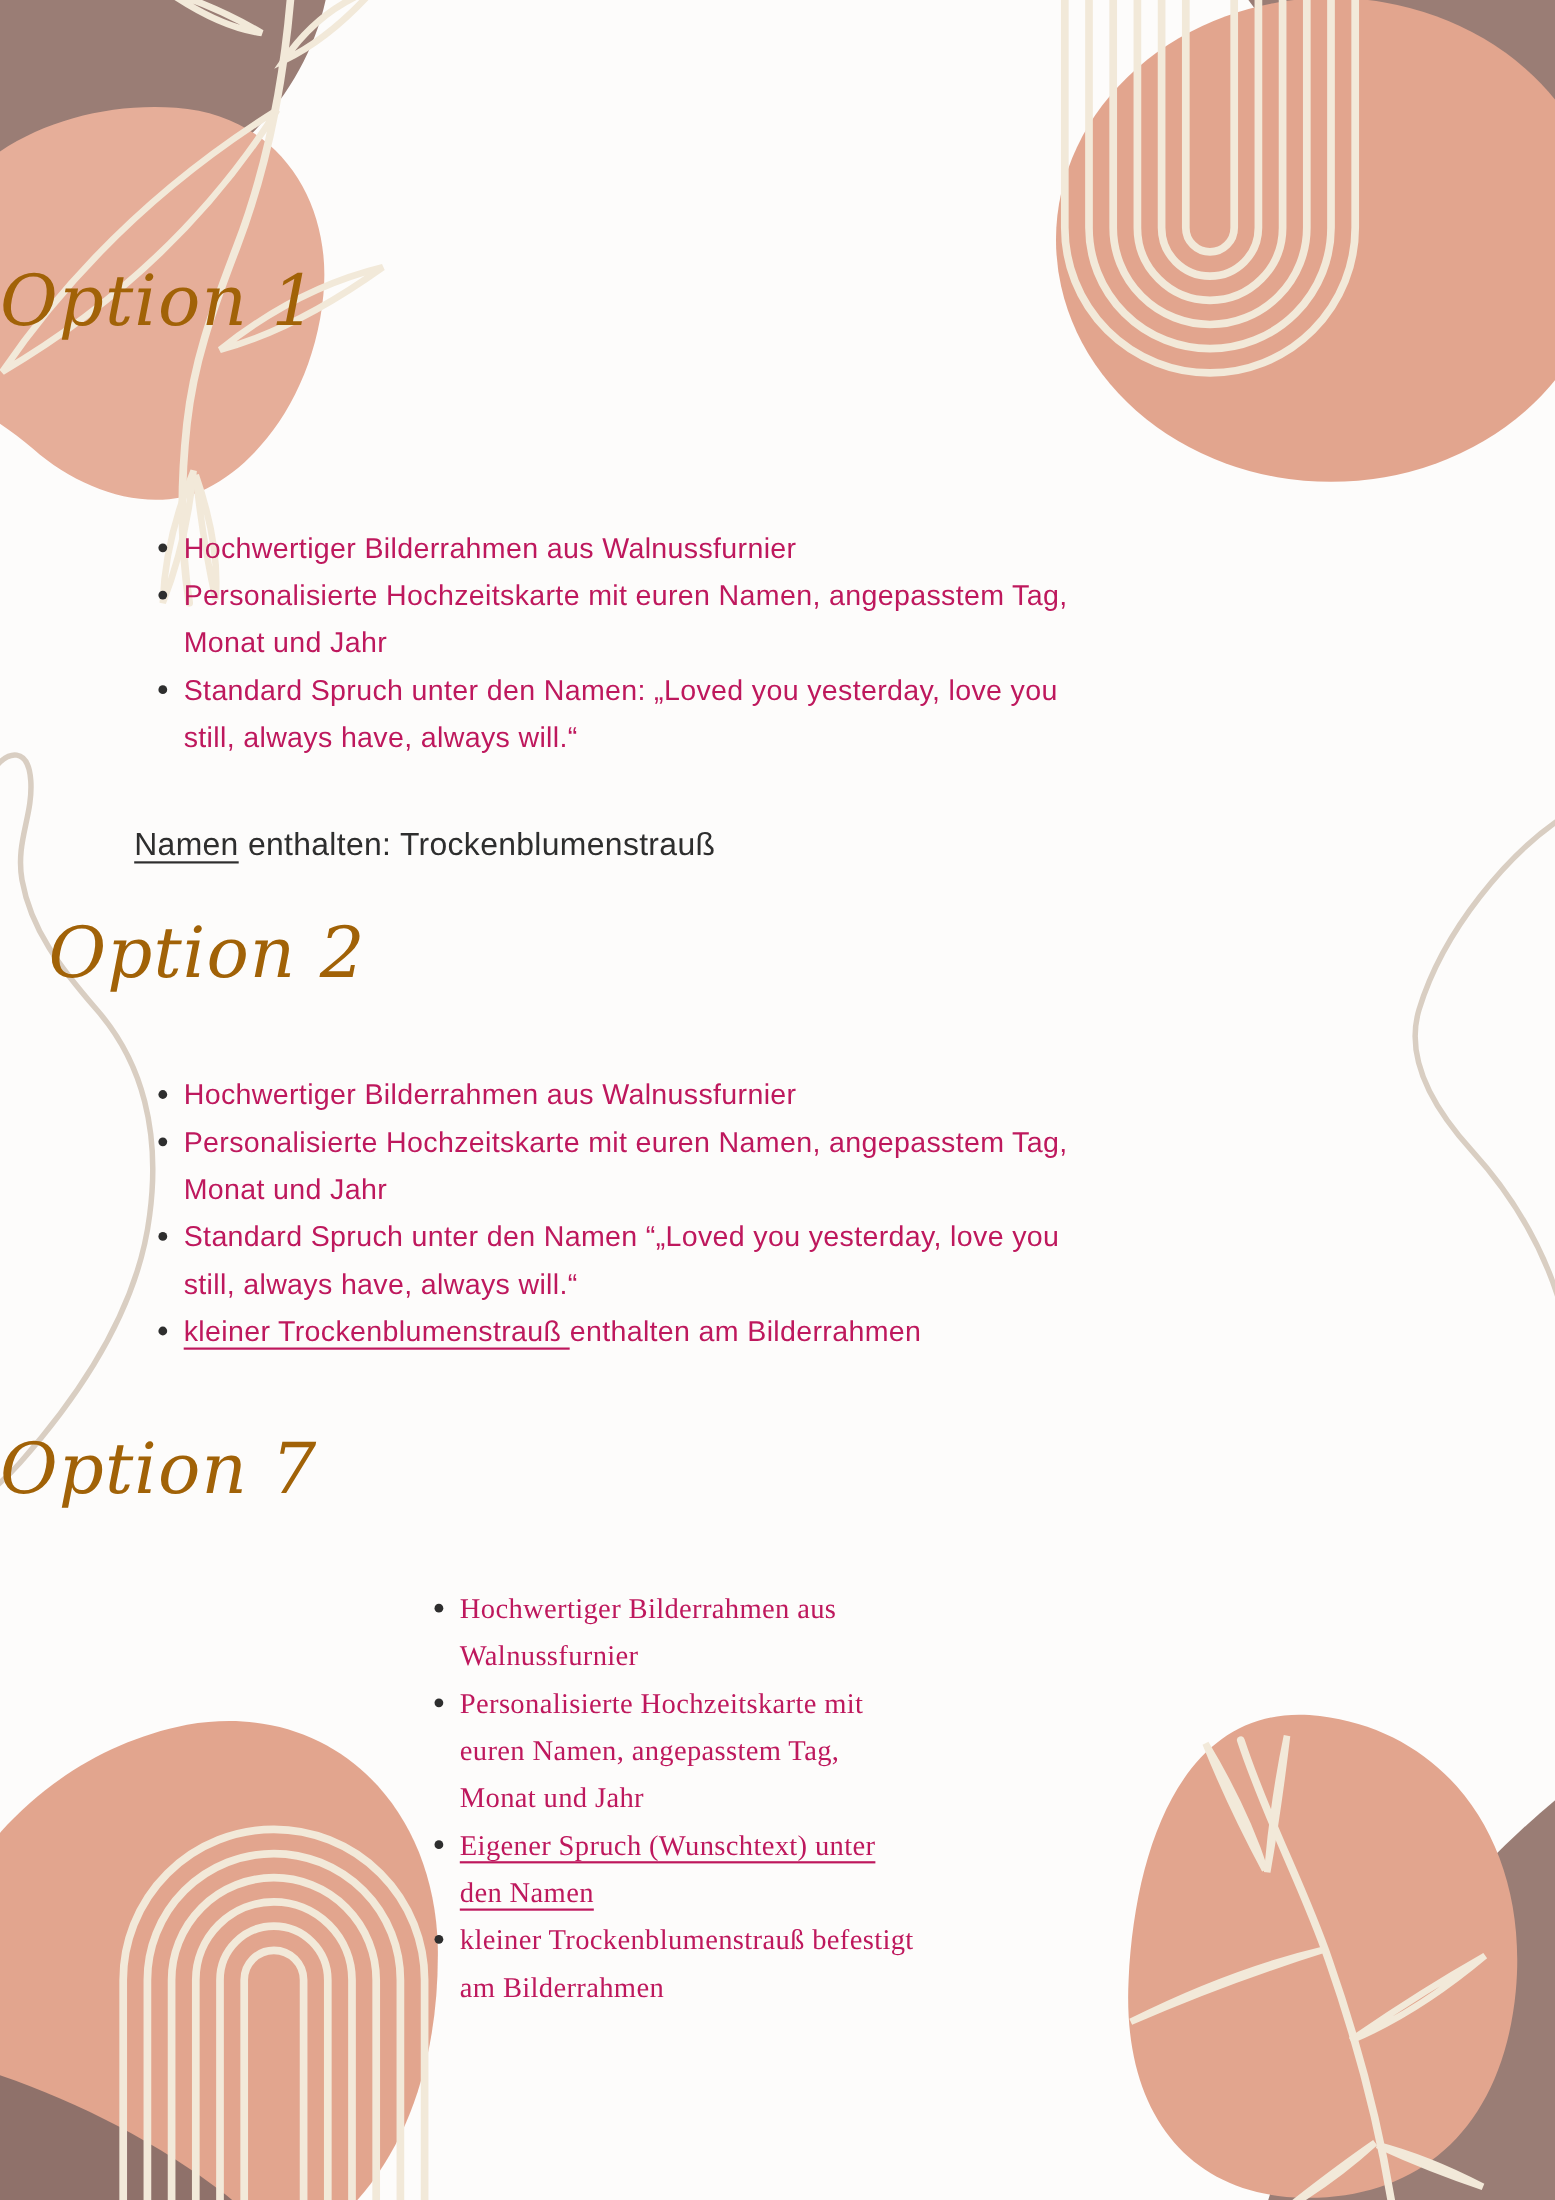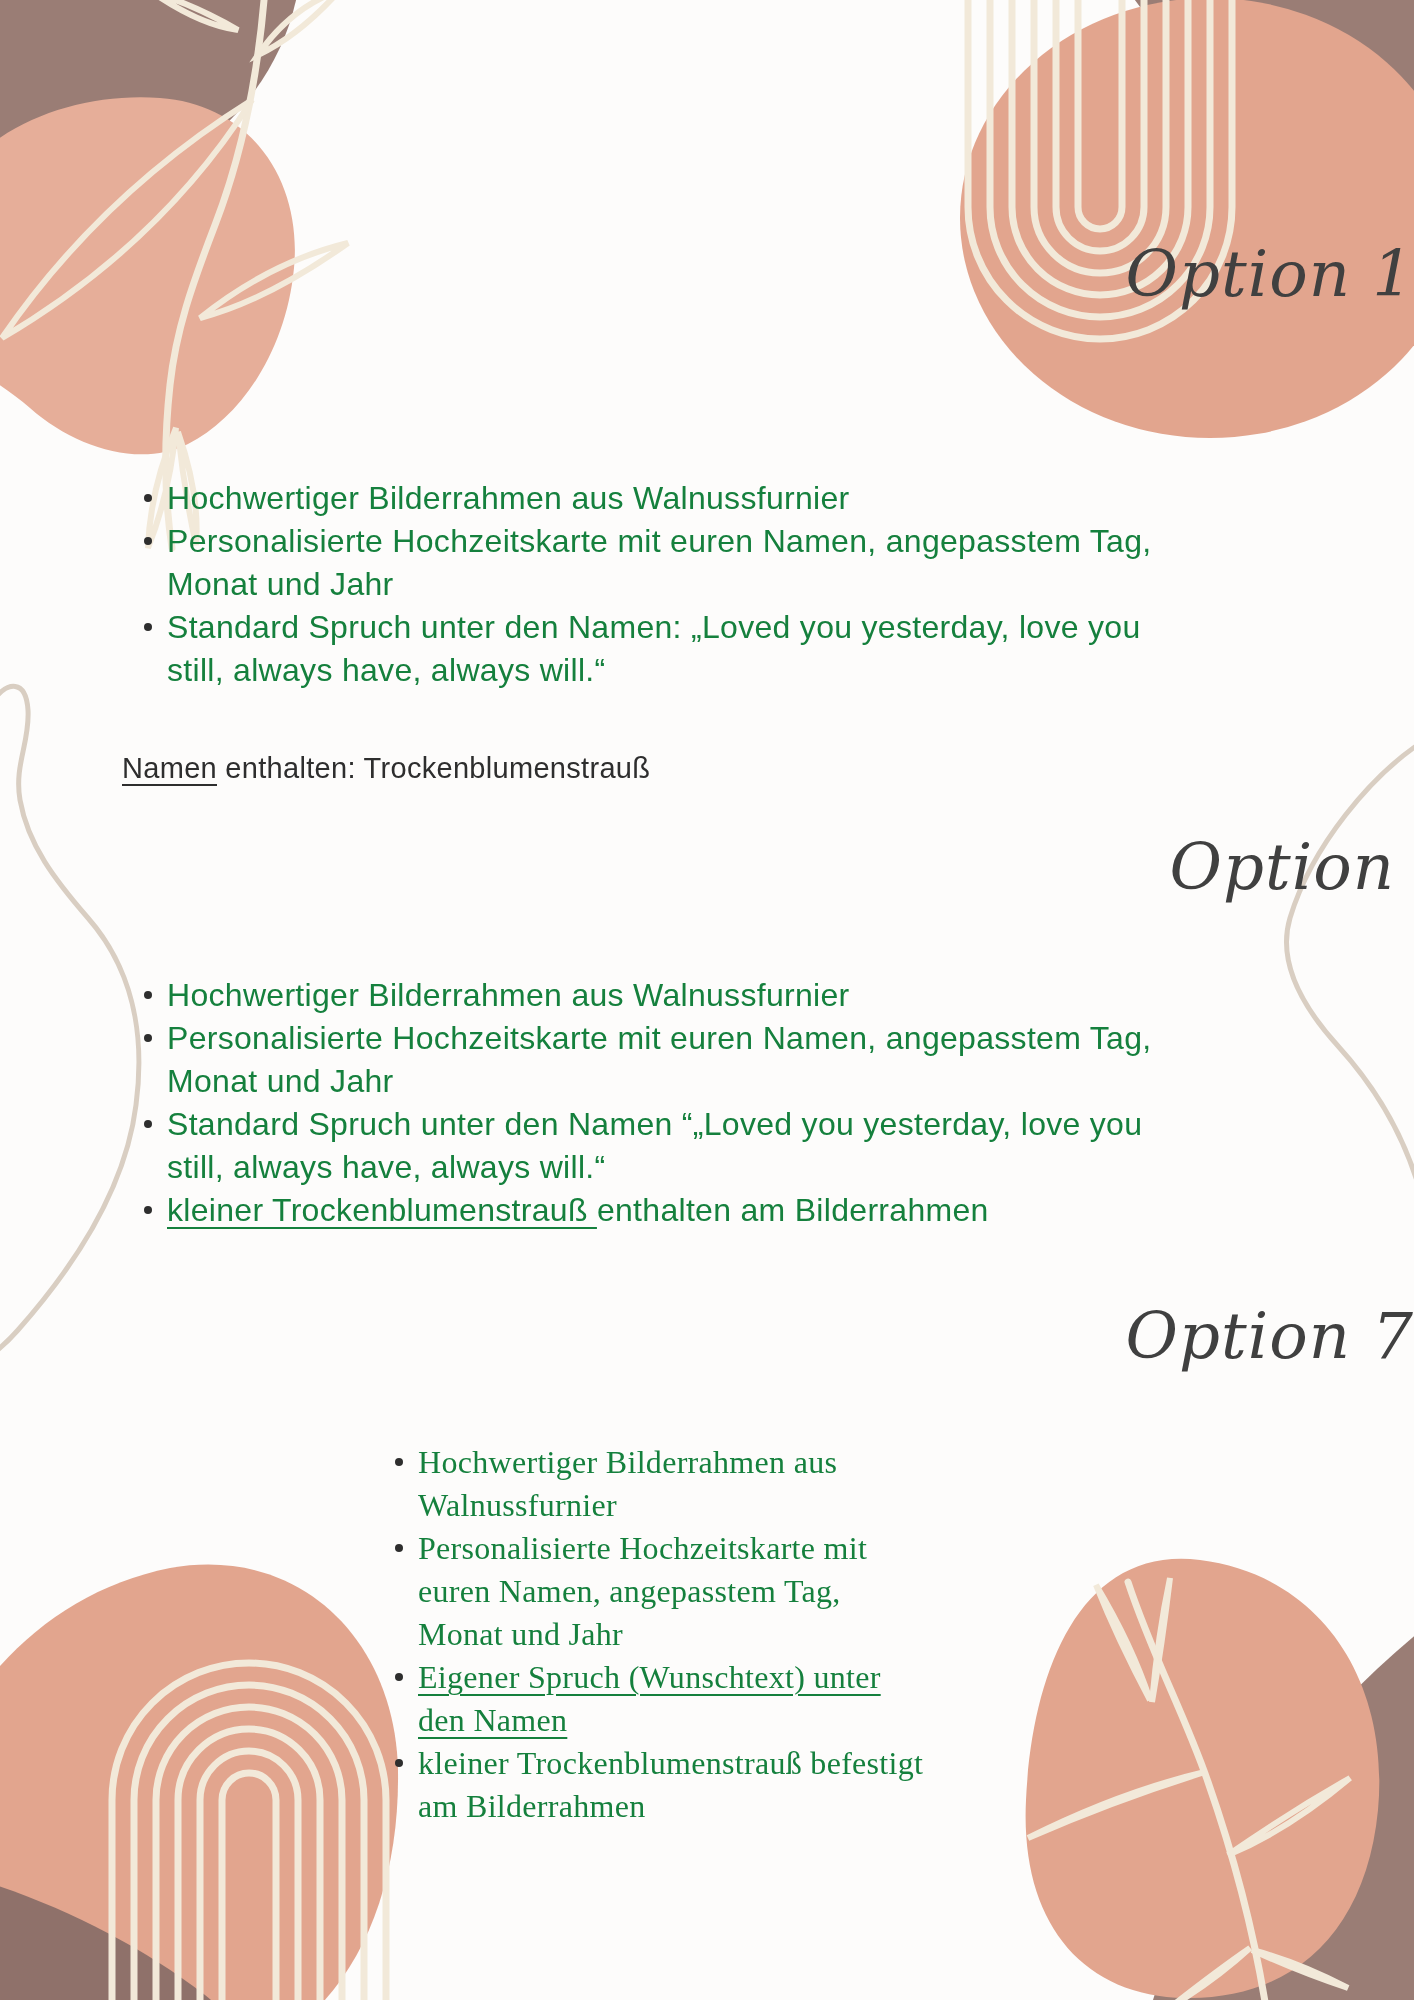--- a/index.html
+++ b/index.html
@@ -6,32 +6,32 @@
   body{
     width:1414px;height:2000px;
     background:#fdfcfb;
     font-family:"Liberation Sans",sans-serif;
     overflow:hidden;position:relative;
   }
   .page{position:absolute;inset:0;width:1414px;height:2000px;overflow:hidden;}
   svg.deco{position:absolute;inset:0;display:block;}
   .title{
     position:absolute;left:0;width:100%;margin:0;
-    text-align:right;
+    text-align:left;
     font-family:"DejaVu Serif",serif;
     font-style:italic;font-weight:400;
     font-size:64px;line-height:1.15;
-    color:#404040;letter-spacing:1px;
+    color:#a16207;letter-spacing:1px;
   }
   .t1{top:238px;}
   .t2{top:831px;padding-left:44px;}
   .t3{top:1300px;}
   .list{
     position:absolute;margin:0;padding:0;list-style:none;
-    font-size:32px;line-height:43px;letter-spacing:.3px;color:#15803d;
+    font-size:26px;line-height:43px;letter-spacing:.3px;color:#be185d;
   }
   .l1{left:122px;top:477px;width:1180px;}
   .l2{left:122px;top:974px;width:1180px;}
   .l3{left:373px;top:1441px;width:720px;font-family:Liberation Serif, serif;}
   .list li{position:relative;padding-left:45px;}
   .list li::before{
     content:"";position:absolute;left:22px;top:17px;
     width:8px;height:8px;border-radius:50%;background:#2e2e2e;
   }
   .li-text{white-space:pre-line;}

